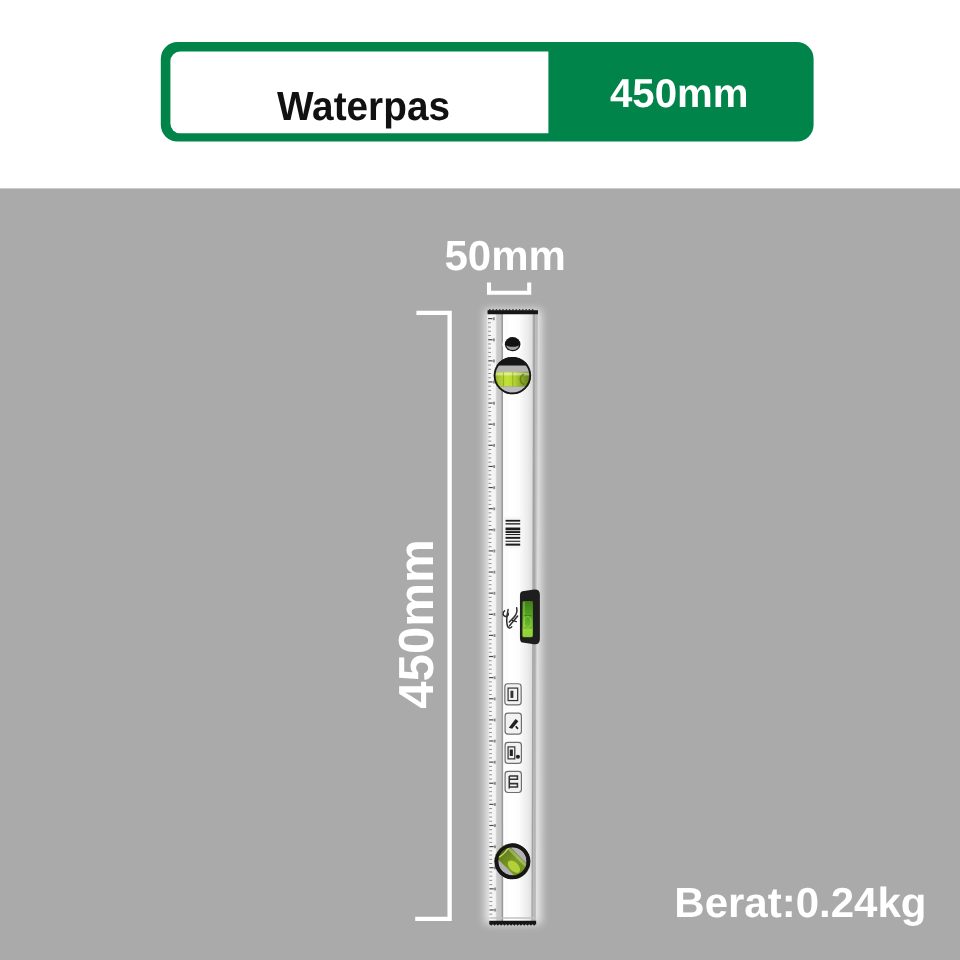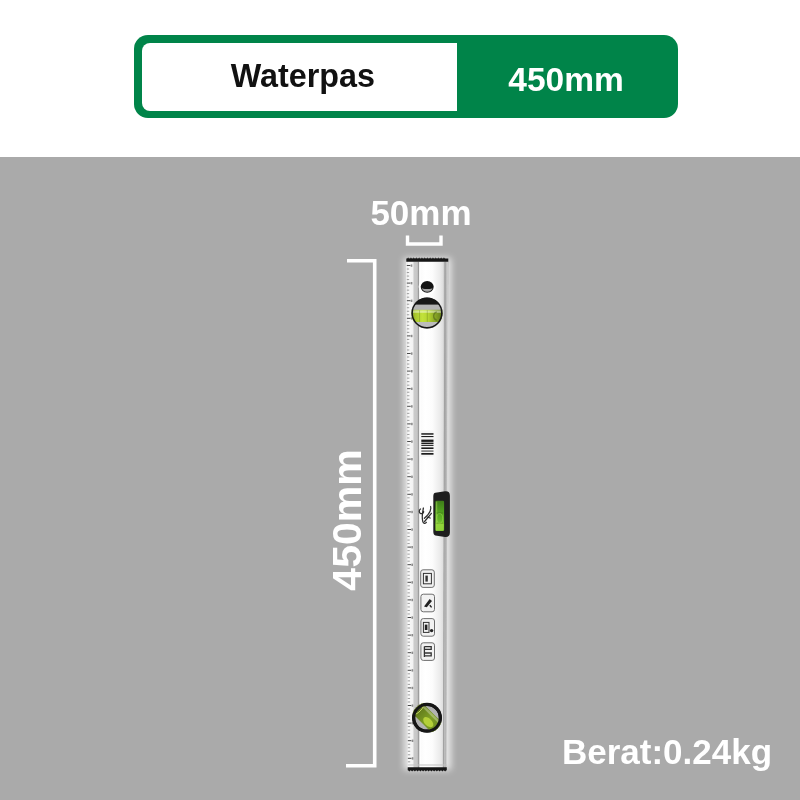--- a/index.html
+++ b/index.html
@@ -9,21 +9,21 @@
 </style>
 </head>
 <body>
 
 <div class="abs" style="left:0;top:157px;width:800px;height:643px;background:#aaaaaa;"></div>
 
 <div class="abs" style="left:134px;top:35px;width:544px;height:83px;background:#008449;border-radius:14px;"></div>
 
 <div class="abs" style="left:142px;top:43px;width:315px;height:68px;background:#ffffff;border-radius:8px 0 0 8px;"></div>
 
-<div class="abs" style="left:142px;top:43px;width:315px;height:68px;display:flex;align-items:center;justify-content:center;">
+<div class="abs" style="left:142px;top:43px;width:315px;height:68px;display:flex;align-items:flex-end;justify-content:center;">
   <span style="font-size:34px;font-weight:bold;color:#111;transform:translateX(3px) scaleX(0.95) translateY(-2px);white-space:nowrap;">Waterpas</span>
 </div>
 
 <div class="abs" style="left:457px;top:35px;width:221px;height:83px;display:flex;align-items:center;justify-content:center;">
   <span style="font-size:33.5px;font-weight:bold;color:#ffffff;transform:translate(-1.5px,2.5px);white-space:nowrap;">450mm</span>
 </div>
 
 <svg class="abs" style="left:0;top:0;" width="800" height="800" viewBox="0 0 800 800">
   <defs>
     <linearGradient id="bodyGrad" x1="0" y1="0" x2="1" y2="0">

